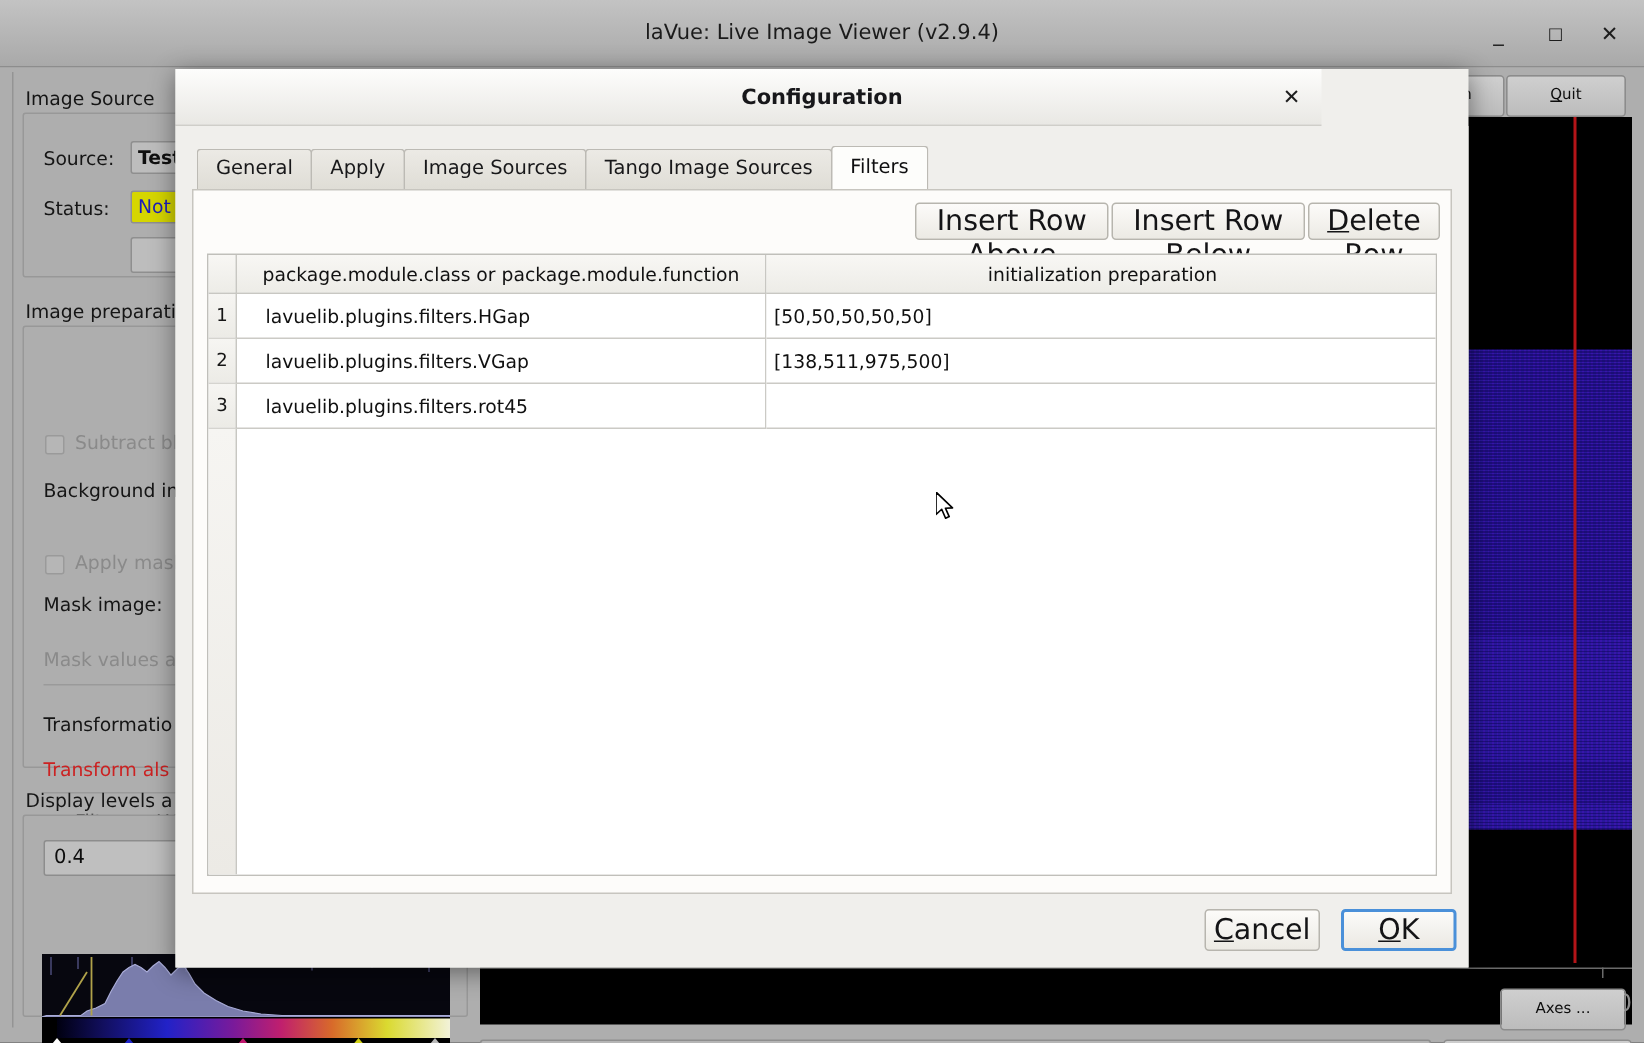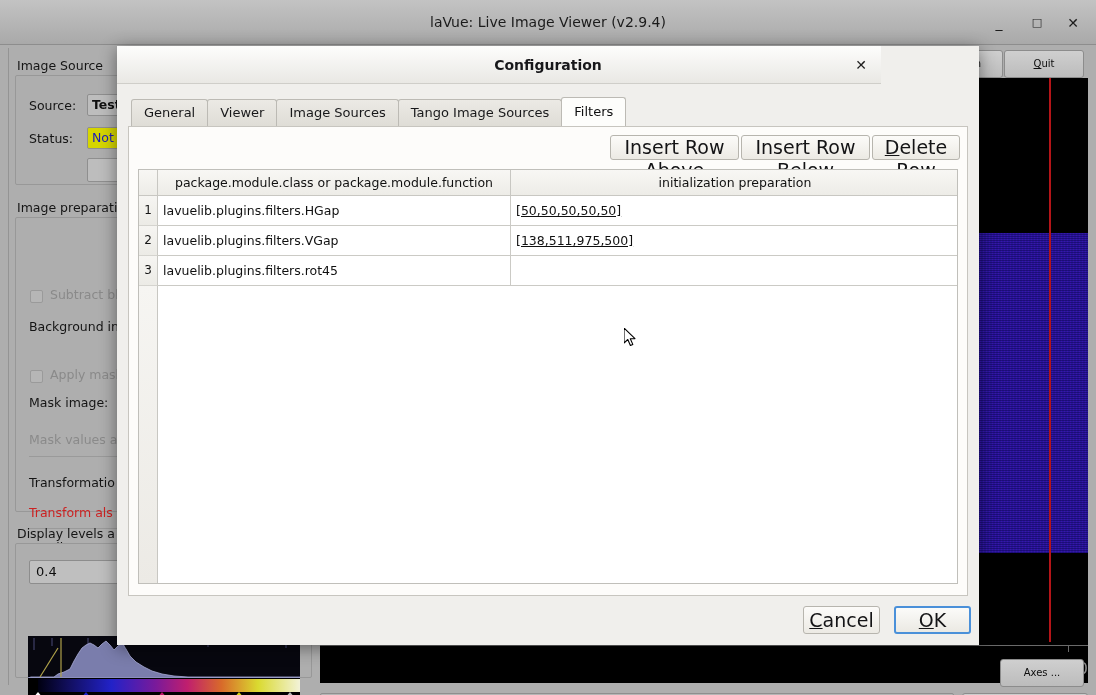--- a/index.html
+++ b/index.html
@@ -213,28 +213,28 @@
   .trow { position: absolute; left: 0; width: 820px; height: 30px; }
   .rnum {
     position: absolute; left: 0; top: 0; width: 19px; height: 30px;
     background: linear-gradient(#f6f5f2,#ecebe6);
     border-right: 1px solid #c8c7c2; border-bottom: 1px solid #d5d4cf;
     font-size: 12px; color: #151515; text-align: center; line-height: 29px;
   }
   .cell1 {
     position: absolute; left: 19px; top: 0; width: 353px; height: 30px;
     background: #fff; border-right: 1px solid #cbcac5; border-bottom: 1px solid #cbcac5;
-    font-size: 12.5px; color: #101010; line-height: 29px; padding-left: 5px;
+    font-size: 12.5px; color: #101010; line-height: 29px; padding-left: 19px;
     white-space: nowrap; overflow: hidden;
   }
   .cell2 {
     position: absolute; left: 372px; top: 0; width: 448px; height: 30px;
     background: #fff; border-bottom: 1px solid #cbcac5;
     font-size: 12.5px; color: #101010; line-height: 29px; padding-left: 5px;
-    white-space: nowrap; overflow: hidden; text-decoration: underline;
+    white-space: nowrap; overflow: hidden;
   }
   #rowfill {
     position: absolute; left: 0; top: 116px; width: 820px; height: 297px; background: #fff;
   }
   #rowfill-gutter {
     position: absolute; left: 0; top: 0; width: 19px; height: 297px;
     background: linear-gradient(#f6f5f2,#eceae5);
     border-right: 1px solid #c8c7c2;
   }
 
@@ -345,21 +345,21 @@
 
   <div id="dlg-title-bar">
     <div class="dtitle">Configuration</div>
     <div id="dlg-close">✕</div>
   </div>
 
   <div id="dlg-body">
 
     <div id="tab-bar">
       <div class="tab">General</div>
-      <div class="tab">Viewer</div>
+      <div class="tab">Apply</div>
       <div class="tab">Image Sources</div>
       <div class="tab">Tango Image Sources</div>
       <div class="tab active">Filters</div>
     </div>
 
     <div id="tab-page">
 
       <div class="dbtn" style="left:481px;top:8px;width:129px;height:25px;line-height:23px;">
         <span>Insert Row </span><span class="mnem">A</span><span>bove</span>
       </div>

